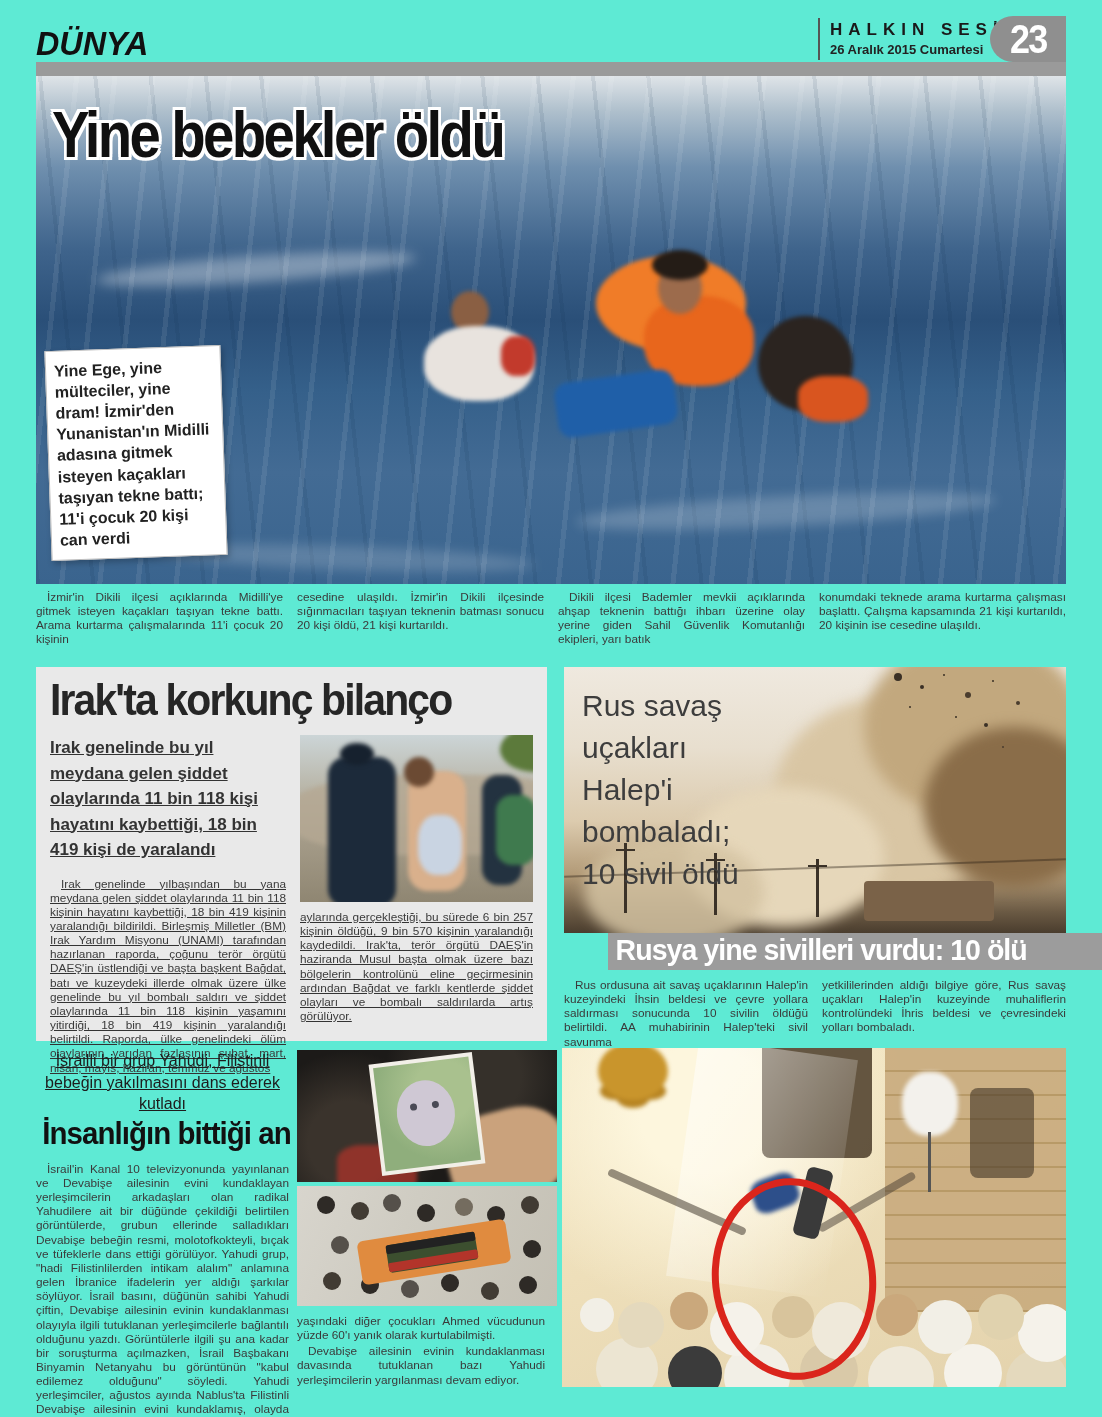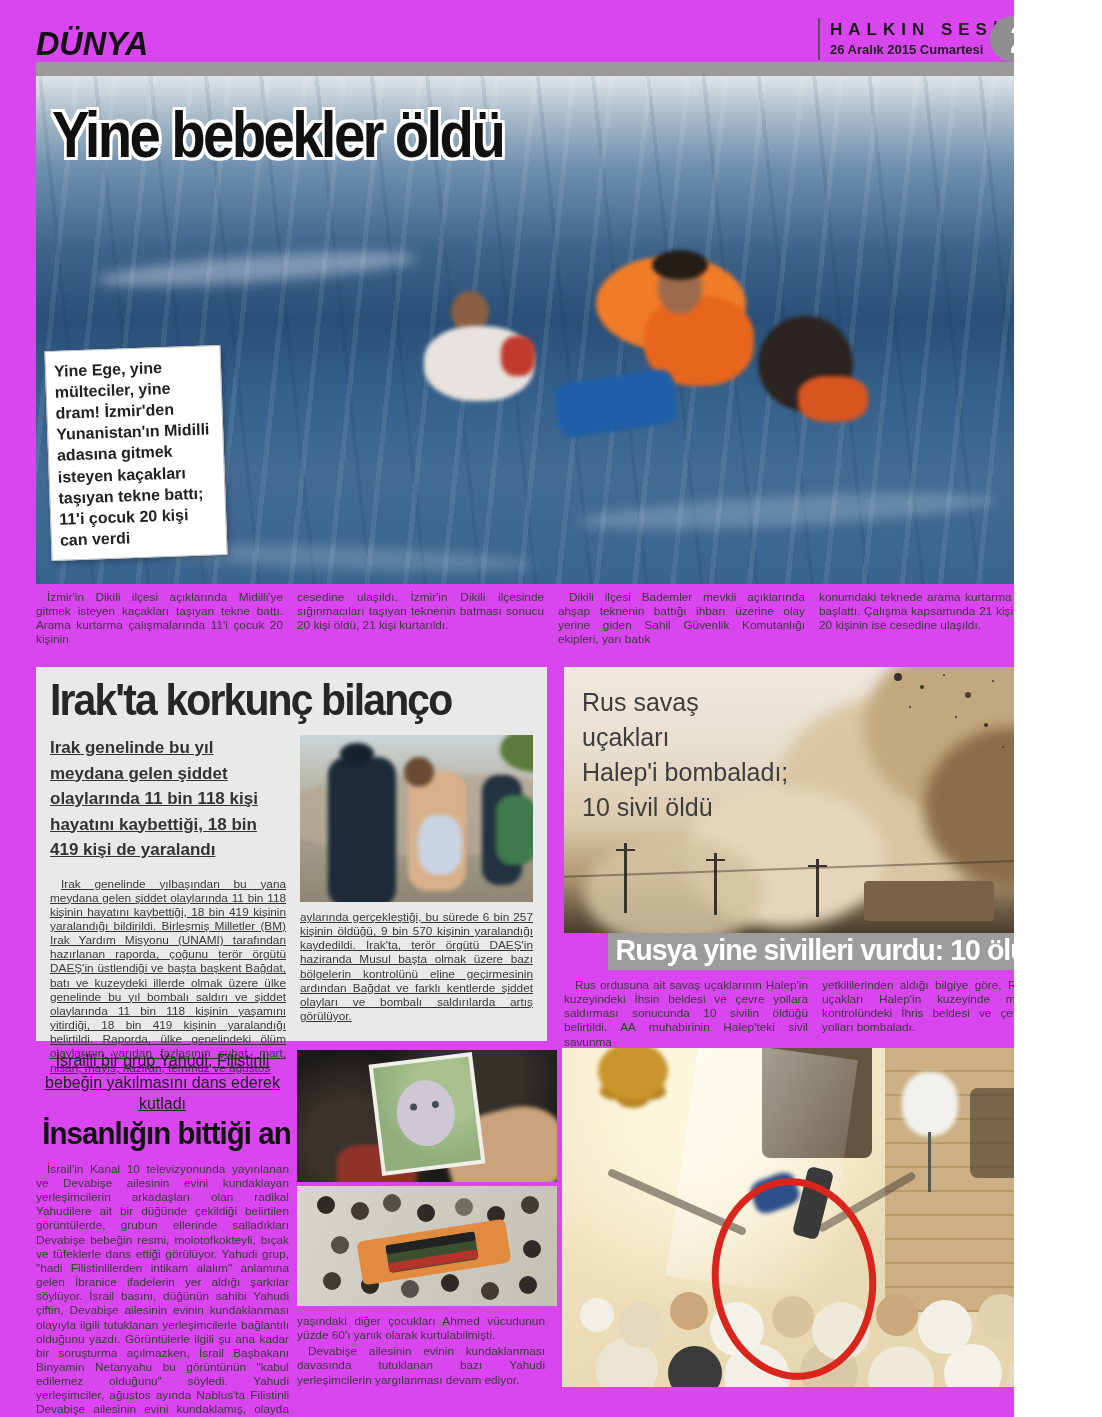--- a/index.html
+++ b/index.html
@@ -1,16 +1,16 @@
 <!DOCTYPE html>
 <html><head>
 <meta charset="utf-8">
 <style>
   html,body{margin:0;padding:0;background:#ffffff;}
-  .page{position:relative;width:1014px;height:1417px;background:#d946ef;overflow:hidden;
+  .page{position:relative;width:1102px;height:1417px;background:#5eead4;overflow:hidden;
         font-family:"Liberation Sans", sans-serif;color:#333;}
   
   .section-title{position:absolute;left:36px;top:24px;font-size:34px;font-weight:bold;
       font-style:italic;color:#111;letter-spacing:0px;transform:scaleX(.95);transform-origin:left;}
   .masthead{position:absolute;left:818px;top:16px;width:248px;height:46px;}
   .masthead-divider{position:absolute;left:0;top:2px;width:2px;height:42px;background:#555;}
   .masthead-title{position:absolute;left:12px;top:4px;font-size:17px;font-weight:bold;color:#1a1a1a;letter-spacing:6px;white-space:nowrap;}
   .masthead-date{position:absolute;left:12px;top:26px;font-size:13px;font-weight:bold;color:#222;white-space:nowrap;}
   .pageno-box{position:absolute;left:172px;top:0px;width:76px;height:46px;background:#8f8f8f;
       border-radius:26px 0 0 26px;display:flex;align-items:center;justify-content:center;}
@@ -46,21 +46,21 @@
   .iraq-col1{width:236px;}
   .iraq-col2{width:233px;}
   .iraq-deck{font-size:17px;font-weight:bold;color:#333;line-height:1.5;text-align:left;margin-bottom:14px;}
   .iraq-photo{position:relative;width:100%;height:167px;overflow:hidden;margin-bottom:8px;
      background:linear-gradient(180deg,#ccd5d7 0%,#b7b3a4 35%,#a39a87 65%,#8f8672 100%);}
 
   
   .russia-photo{position:absolute;left:564px;top:667px;width:502px;height:266px;overflow:hidden;
      background:linear-gradient(180deg,#efe9df 0%,#e8dfcf 30%,#dccbae 58%,#b29a77 78%,#6b5a44 92%,#4a3d2e 100%);}
   .smoke{position:absolute;border-radius:50%;filter:blur(7px);}
-  .russia-overlay{position:absolute;left:18px;top:18px;width:210px;font-size:25px;color:#3d3d3d;line-height:1.4;white-space:pre-line;}
+  .russia-overlay{position:absolute;left:18px;top:18px;width:210px;font-size:30px;color:#3d3d3d;line-height:1.4;white-space:pre-line;}
   .pole{position:absolute;width:3px;background:#3b3228;}
   .pole:before{content:"";position:absolute;left:-8px;top:6px;width:19px;height:2px;background:#3b3228;}
   .russia-banner{position:absolute;left:564px;top:933px;width:502px;height:37px;background:#9c9c9c;display:flex;margin-left:44px;}
   .russia-banner-text{font-size:30px;font-weight:bold;color:#ffffff;letter-spacing:-1px;transform:scaleX(.95);transform-origin:left;padding-left:8px;white-space:nowrap;}
   .russia-cols{position:absolute;left:564px;top:978px;width:502px;display:flex;gap:14px;}
   .russia-cols > div{flex:1;}
 
   
   .israel-left{position:absolute;left:36px;top:1050px;width:253px;}
   .israel-kicker{font-size:16px;color:#1d1d1d;text-align:center;text-decoration:underline;line-height:1.35;margin-bottom:1px;}

